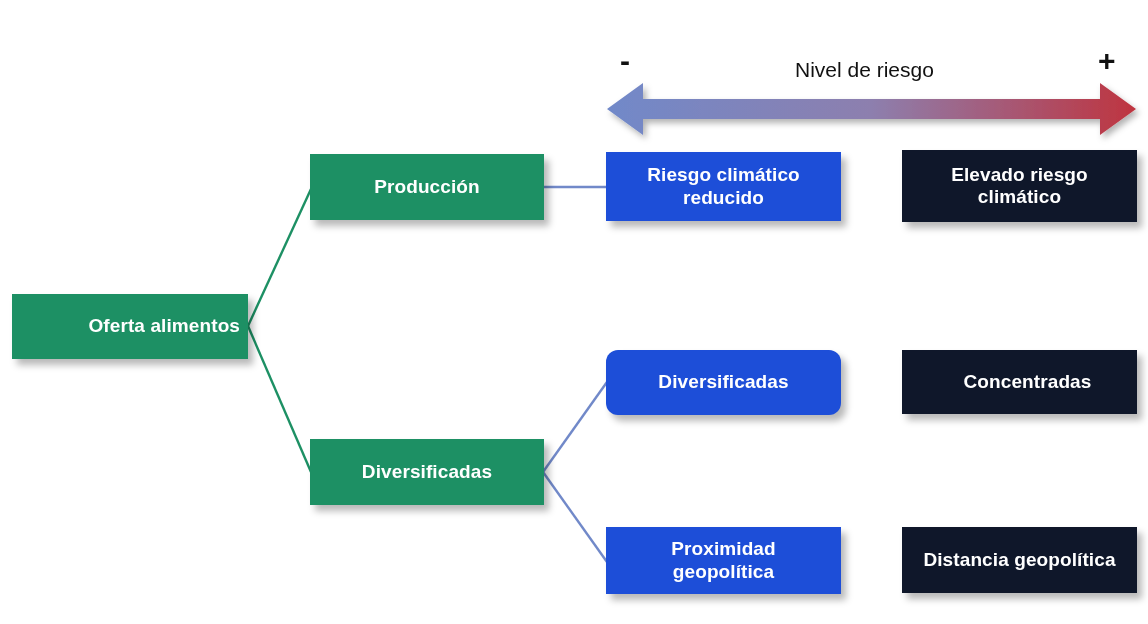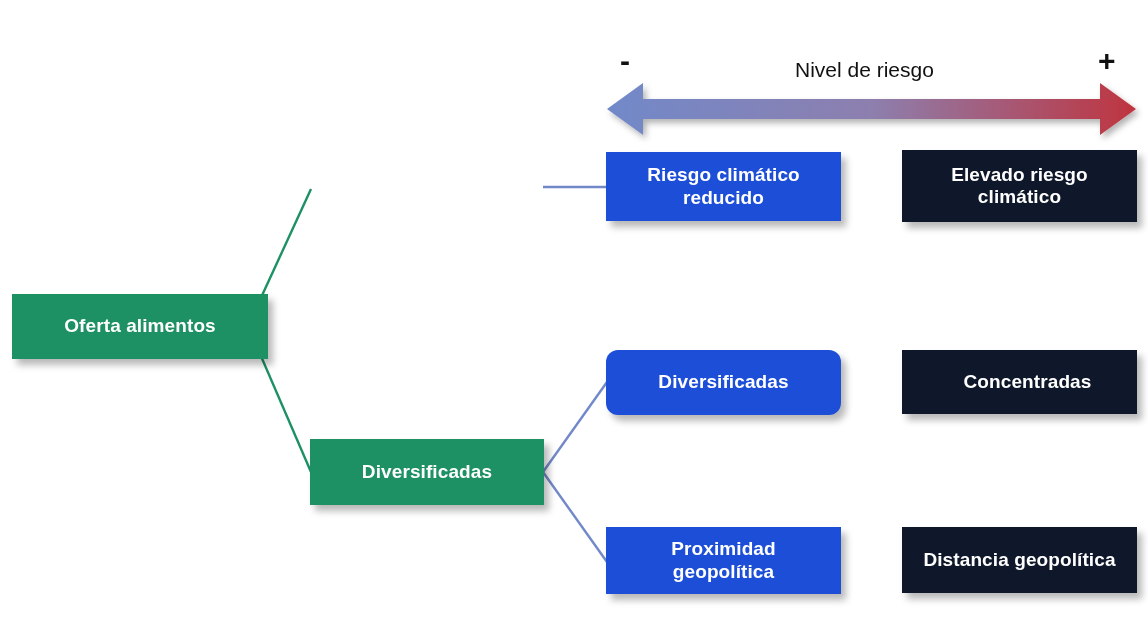--- a/index.html
+++ b/index.html
@@ -105,24 +105,27 @@
       <line x1="543" y1="187" x2="607" y2="187"></line>
     </g>
     <g stroke="#7189c9" stroke-width="2.4" fill="none">
       <line x1="543" y1="472" x2="607" y2="382"></line>
     </g>
     <g stroke="#7189c9" stroke-width="2.4" fill="none">
       <line x1="543" y1="472" x2="607" y2="562"></line>
     </g>
   </svg>
 
-  <div class="node green" style="left:12px; top:294px; width:256px; height:65px;">
+  <div class="node green" style="left:12px; top:294px; width:236px; height:65px;justify-content:flex-end;">
     <span class="node-label">Oferta alimentos</span>
   </div>
 
+  <div class="node green" style="left:310px; top:154px; width:234px; height:66px;">
+    <span class="node-label">Producción</span>
+  </div>
 
   <div class="node green" style="left:310px; top:439px; width:234px; height:66px;">
     <span class="node-label">Diversificadas</span>
   </div>
 
   <div class="node blue" style="left:606px; top:152px; width:235px; height:69px;">
     <span class="node-label">Riesgo climático
 reducido</span>
   </div>
 

